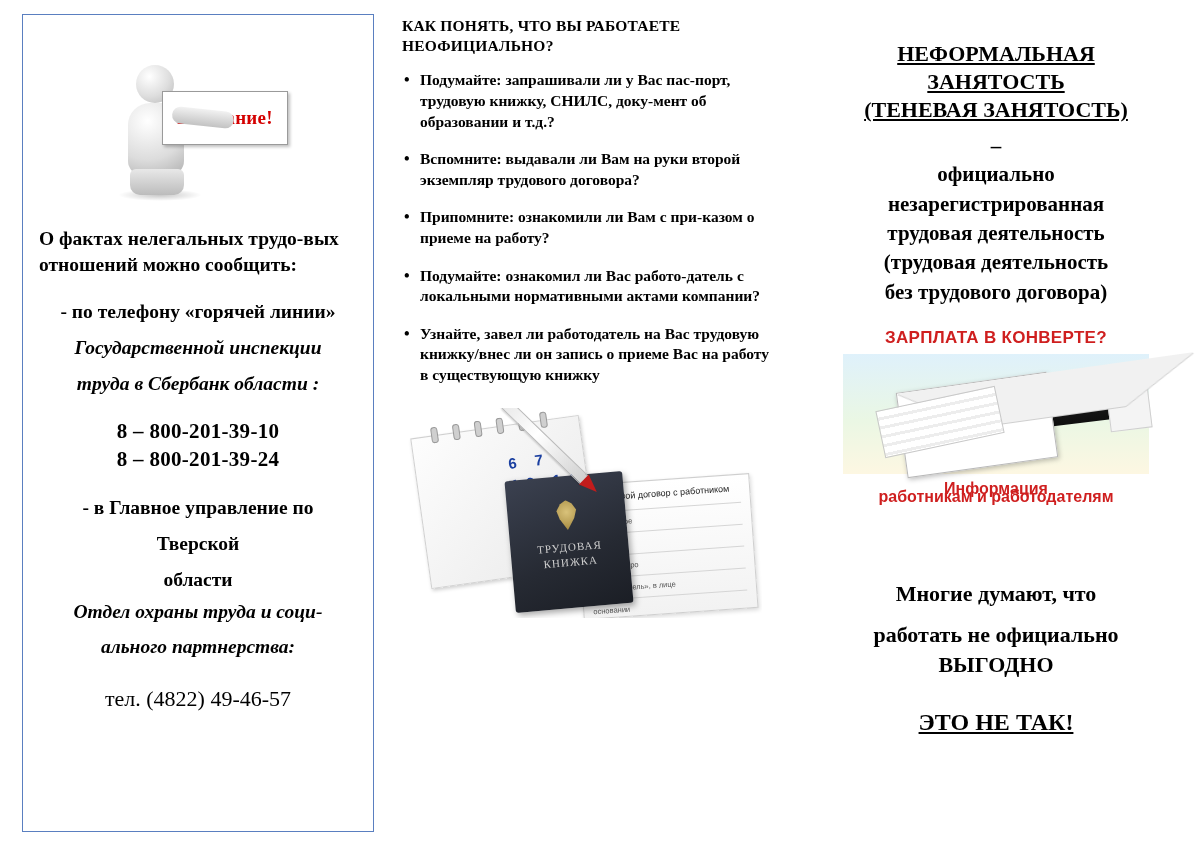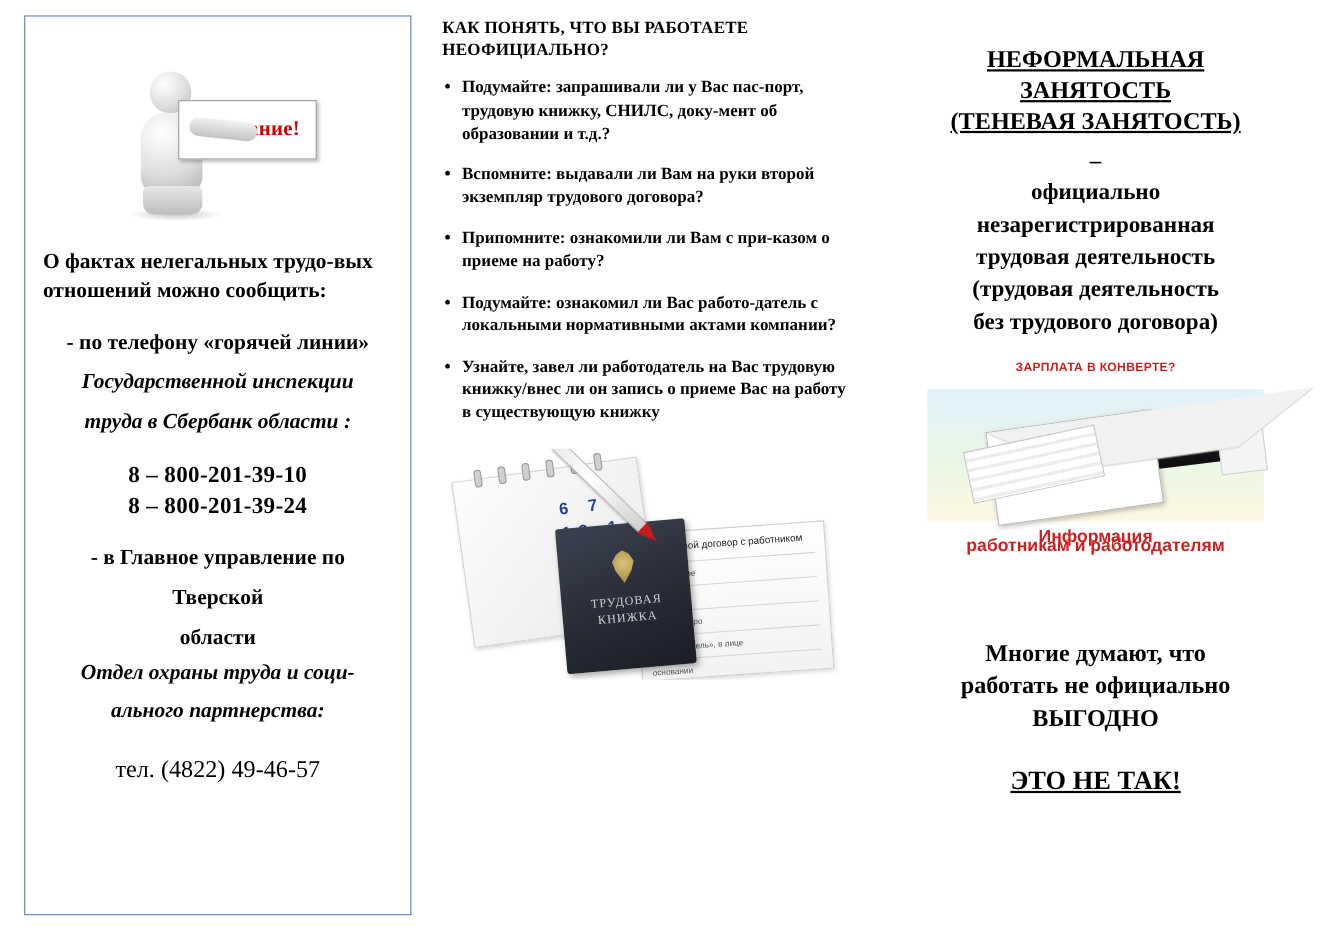--- a/index.html
+++ b/index.html
@@ -282,21 +282,21 @@
 
   .env-img {
     position: relative;
     width: 330px;
     height: 215px;
     margin: 22px auto 0 auto;
   }
   .env-head {
     color: #cf1f1f;
     font-weight: bold;
-    font-size: 11px;
+    font-size: 17px;
     font-family: "Liberation Sans", sans-serif;
     letter-spacing: .3px;
     text-align: center;
   }
   .env-canvas {
     position: absolute;
     left: 12px; top: 26px;
     width: 306px; height: 120px;
     background: linear-gradient(180deg, #dff1fb 0%, #eaf7e4 55%, #fdf7e2 100%);
   }
@@ -483,19 +483,19 @@
         <div class="hand"></div>
         <div class="cuff"></div>
         <div class="envelope"></div>
         <div class="money"></div>
       </div>
       <div class="env-foot1">Информация</div>
       <div class="env-foot2">работникам и работодателям</div>
     </div>
 
     <div class="r-bottom">Многие думают, что</div>
-    <div class="r-bottom" style="margin-top:0;">работать не официально</div>
+    <div class="r-bottom" style="margin-top:12px;">работать не официально</div>
     <div class="r-bottom" style="margin-top:0;">ВЫГОДНО</div>
 
     <div class="r-final">ЭТО НЕ ТАК!</div>
   </section>
 
 </div>
 
 </body></html>

